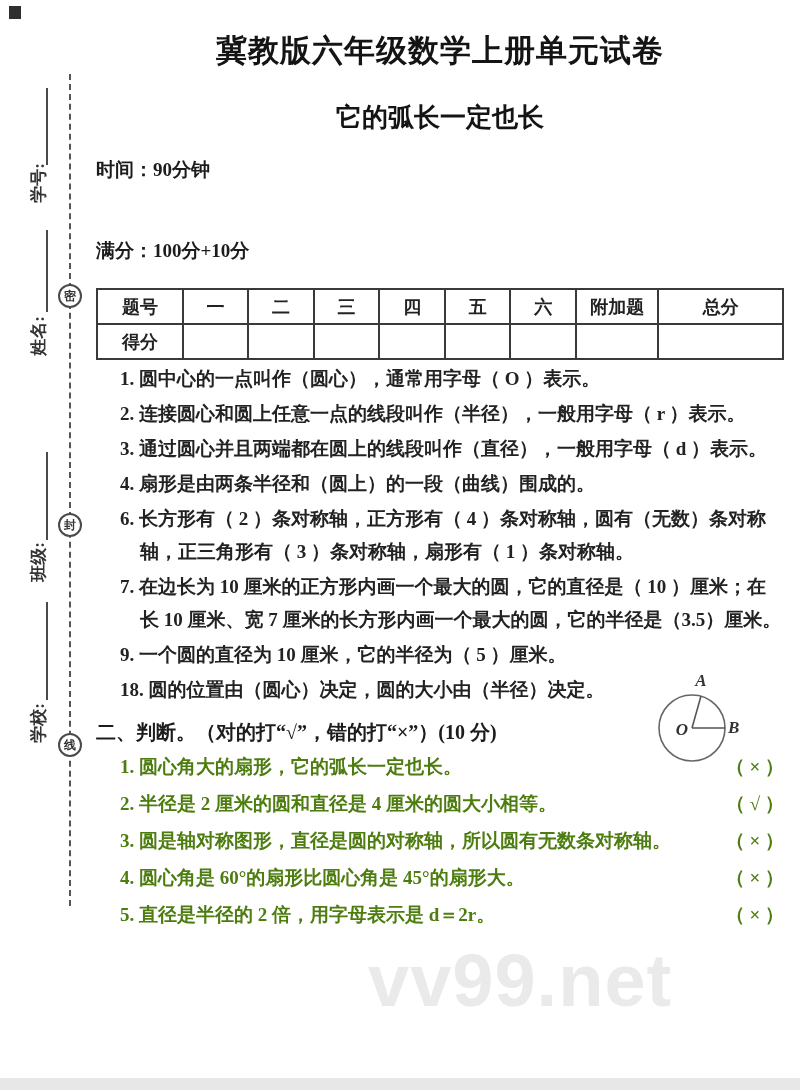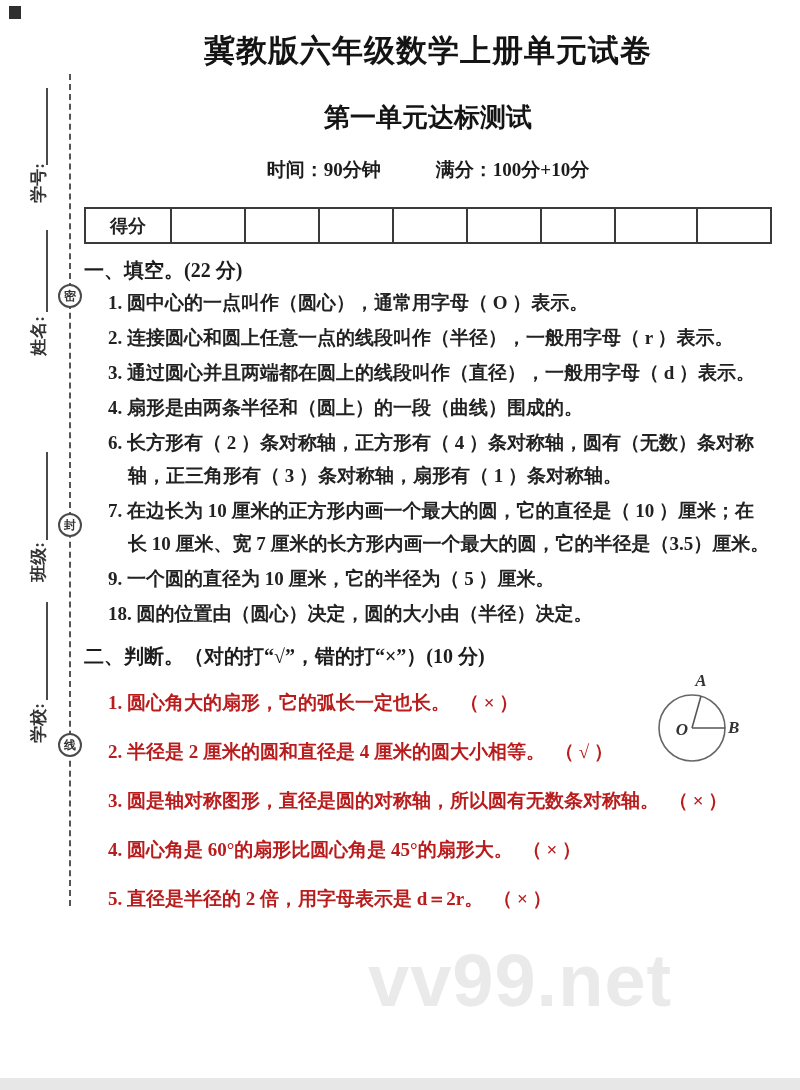--- a/index.html
+++ b/index.html
@@ -20,35 +20,35 @@
   .ml-class{top:562px;}
   .ml-school{top:723px;}
   .seal-circle{position:absolute;left:58px;width:20px;height:20px;border:2px solid #4a4a4a;
         border-radius:50%;background:#fff;font-size:12px;font-weight:bold;color:#333;
         display:flex;align-items:center;justify-content:center;}
   .sc-1{top:284px;} .sc-2{top:513px;} .sc-3{top:733px;}
   
   .watermark{position:absolute;left:368px;top:938px;z-index:0;font-family:"Liberation Sans","DejaVu Sans",sans-serif;
         font-size:74px;font-weight:bold;color:#eaeaea;letter-spacing:1px;}
   
-  .main{position:absolute;left:84px;top:30px;width:688px;z-index:1;}
+  .main{position:absolute;left:96px;top:30px;width:688px;z-index:1;}
   .title{font-size:31px;font-weight:bold;text-align:center;color:#141414;letter-spacing:1px;}
   .subtitle{font-size:26px;font-weight:bold;text-align:center;margin-top:28px;color:#141414;}
   .info-line{display:flex;justify-content:center;gap:55px;margin-top:22px;
-        font-size:19px;font-weight:bold;color:#1c1c1c;}
+        font-size:19px;font-weight:bold;color:#1c1c1c;flex-direction:column;}
   table.score{width:100%;border-collapse:collapse;margin-top:24px;}
   table.score td{border:2px solid #3a3a3a;height:33px;text-align:center;
         font-size:18px;font-weight:bold;color:#222;padding:0;}
   table.score td:first-child{width:12.5%;}
   table.score td:nth-child(8){width:12%;}
   .sec-heading{font-size:20px;font-weight:bold;margin-top:13px;color:#1c1c1c;}
   .q{font-size:19px;font-weight:bold;line-height:33px;margin-top:2px;
         padding-left:44px;text-indent:-20px;color:#222;}
-  .judge-row{display:flex;justify-content:flex-start;align-items:flex-start;
-        font-size:19px;font-weight:bold;line-height:33px;margin-top:16px;color:#b91c1c;}
+  .judge-row{display:flex;justify-content:space-between;align-items:flex-start;
+        font-size:19px;font-weight:bold;line-height:33px;margin-top:4px;color:#4d7c0f;}
   .judge-row .jq{padding-left:24px;}
   .judge-row .ans{white-space:nowrap;margin-left:10px;}
   
   .diagram{position:absolute;left:648px;top:668px;width:110px;height:110px;z-index:1;}
   .diagram text{font-size:17px;font-style:italic;font-weight:bold;fill:#333;
         font-family:"Liberation Serif",serif;}
   
   .bottom-strip{position:absolute;left:0;bottom:0;width:800px;height:12px;background:#e7e7e7;}
 </style>
 </head>
@@ -78,43 +78,53 @@
     <line x1="44" y1="60" x2="77" y2="60" stroke="#555" stroke-width="1.6"></line>
     <line x1="44" y1="60" x2="53" y2="28" stroke="#555" stroke-width="1.6"></line>
     <text x="53" y="18" text-anchor="middle">A</text>
     <text x="40" y="67" text-anchor="end">O</text>
     <text x="80" y="65" text-anchor="start">B</text>
   </svg>
 
   <div class="main">
 
     <div class="title">冀教版六年级数学上册单元试卷</div>
-    <div class="subtitle">第一单元达标测试</div>
+    <div class="subtitle">它的弧长一定也长</div>
     <div class="info-line">
       <span>时间：90分钟</span>
       <span>满分：100分+10分</span>
     </div>
 
     <table class="score">
       <tbody>
+          <tr>
+        <td>题号</td>
+        <td>一</td>
+        <td>二</td>
+        <td>三</td>
+        <td>四</td>
+        <td>五</td>
+        <td>六</td>
+        <td>附加题</td>
+        <td>总分</td>
+      </tr>
       <tr>
         <td>得分</td>
         <td></td>
         <td></td>
         <td></td>
         <td></td>
         <td></td>
         <td></td>
         <td></td>
         <td></td>
       </tr>
     </tbody>
       </table>
 
-    <div class="sec-heading">一、填空。(22 分)</div>
     <div>
       <div class="q">1. 圆中心的一点叫作（圆心），通常用字母（ O ）表示。</div>
       <div class="q">2. 连接圆心和圆上任意一点的线段叫作（半径），一般用字母（ r ）表示。</div>
       <div class="q">3. 通过圆心并且两端都在圆上的线段叫作（直径），一般用字母（ d ）表示。</div>
       <div class="q">4. 扇形是由两条半径和（圆上）的一段（曲线）围成的。</div>
       <div class="q">6. 长方形有（ 2 ）条对称轴，正方形有（ 4 ）条对称轴，圆有（无数）条对称轴，正三角形有（ 3 ）条对称轴，扇形有（ 1 ）条对称轴。</div>
       <div class="q">7. 在边长为 10 厘米的正方形内画一个最大的圆，它的直径是（ 10 ）厘米；在长 10 厘米、宽 7 厘米的长方形内画一个最大的圆，它的半径是（3.5）厘米。</div>
       <div class="q">9. 一个圆的直径为 10 厘米，它的半径为（ 5 ）厘米。</div>
       <div class="q">18. 圆的位置由（圆心）决定，圆的大小由（半径）决定。</div>
     </div>

